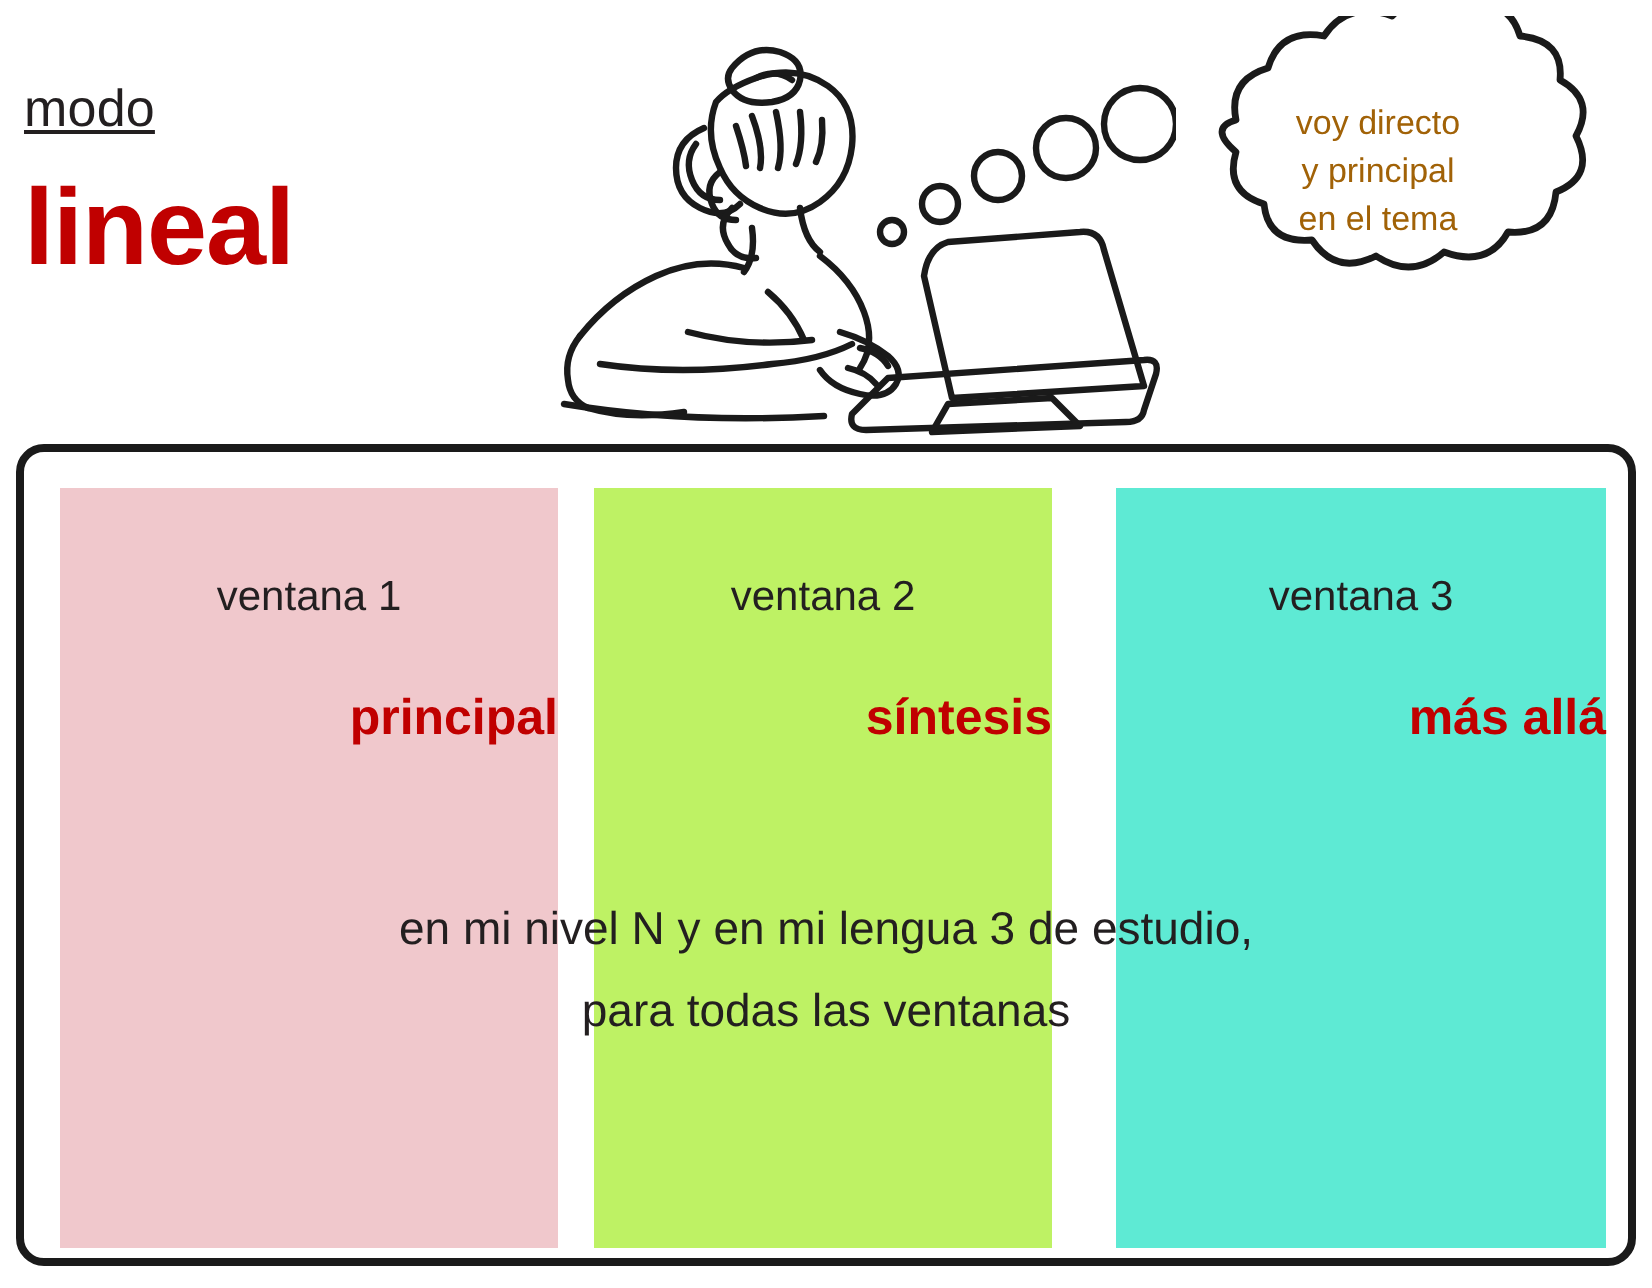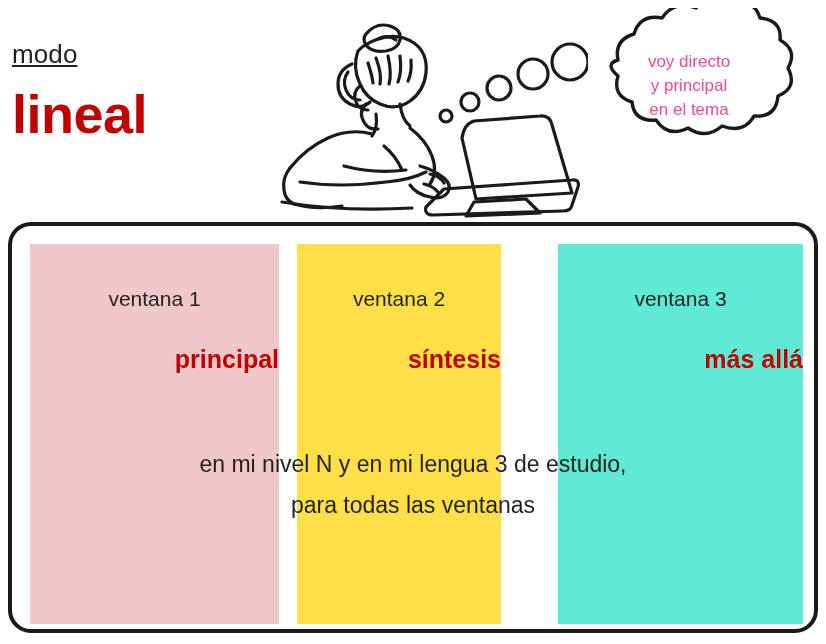--- a/index.html
+++ b/index.html
@@ -67,34 +67,34 @@
     top: 0;
     width: 266px;
     height: 152px;
     display: flex;
     flex-direction: column;
     align-items: center;
     justify-content: center;
     text-align: center;
     font-size: 17px;
     line-height: 24px;
-    color: #ec4899;
+    color: #a16207;
     padding-top: 4px;
     box-sizing: border-box;
   }
 
   
   #panel {
     position: absolute;
     left: 8px;
     top: 222px;
     width: 810px;
     height: 411px;
     border: 4px solid #1a1a1a;
-    border-radius: 23px;
+    border-radius: 14px;
     box-sizing: border-box;
     background: #ffffff;
   }
 
   .window-col {
     position: absolute;
     top: 18px;
     height: 380px;
     box-sizing: border-box;
   }
@@ -222,21 +222,21 @@
     </div>
   </div>
 
   <div id="panel">
 
     <div class="window-col" style="left:18px; width:249px; background:#F0C8CC;">
       <div class="col-label">ventana 1</div>
       <div class="col-value">principal</div>
     </div>
 
-    <div class="window-col" style="left:285px; width:204px; background:#fde047;">
+    <div class="window-col" style="left:285px; width:229px; background:#bef264;">
       <div class="col-label">ventana 2</div>
       <div class="col-value">síntesis</div>
     </div>
 
     <div class="window-col" style="left:546px; width:245px; background:#5eead4;">
       <div class="col-label">ventana 3</div>
       <div class="col-value">más allá</div>
     </div>
 
     <div id="footnote">

